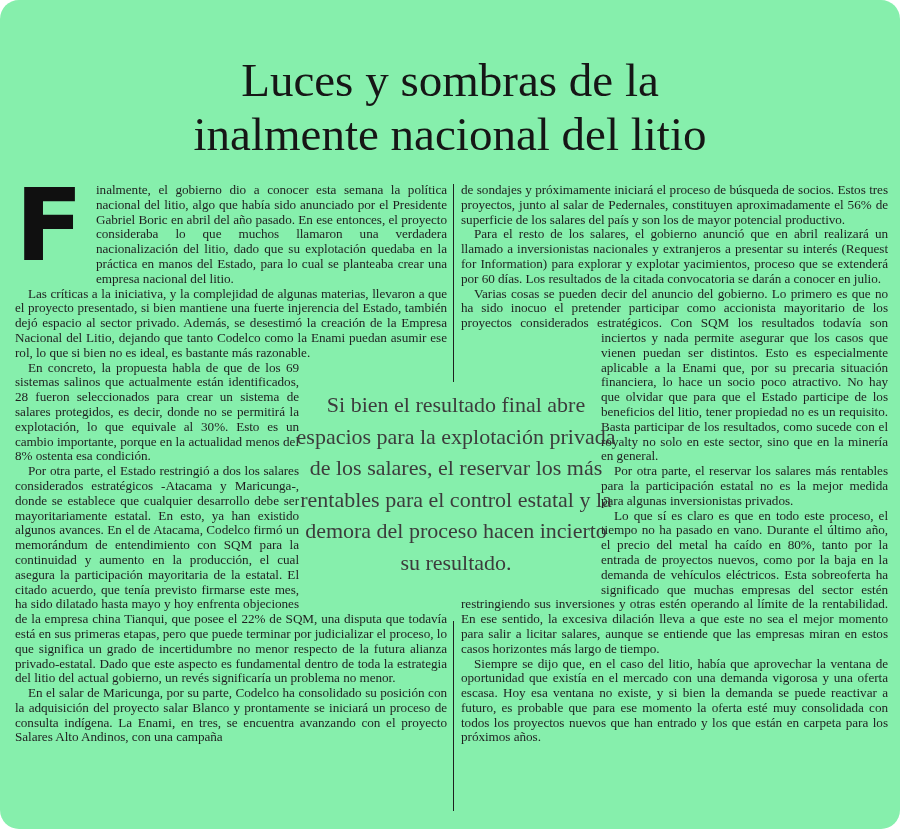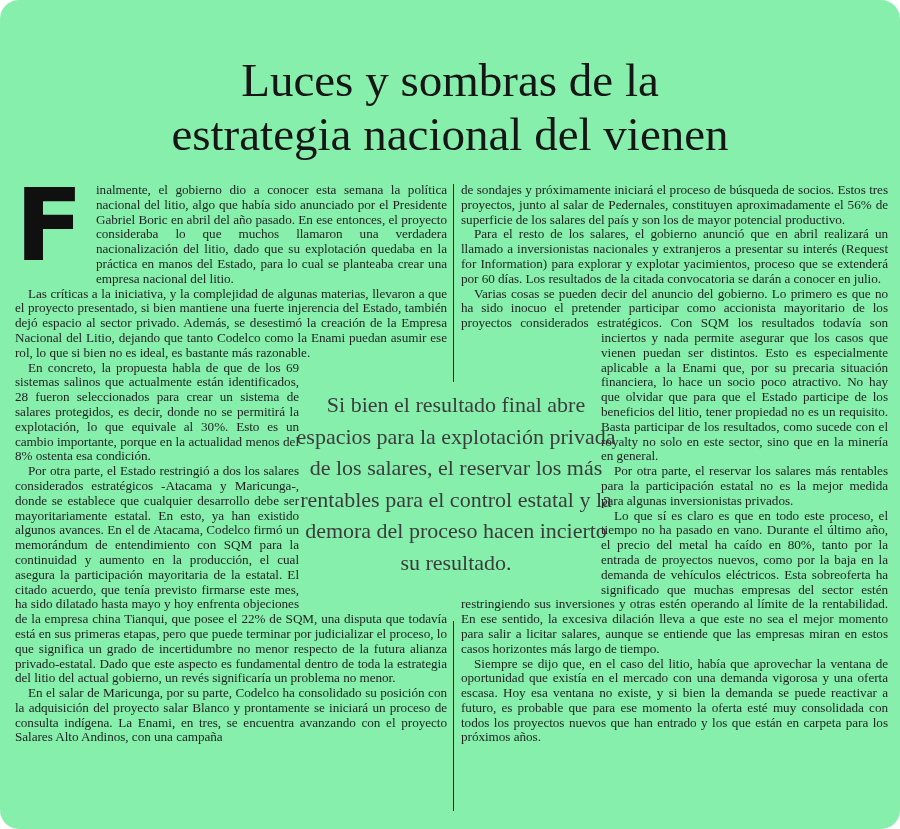--- a/index.html
+++ b/index.html
@@ -67,21 +67,21 @@
   .divider-top    { top: 184px; height: 198px; }
   .divider-bottom { top: 621px; height: 190px; }
 </style>
 </head>
 <body>
 
 <div class="page">
 
   <h1 class="title">
     <span style="display:block">Luces y sombras de la</span>
-    <span style="display:block">estrategia nacional del vienen</span>
+    <span style="display:block">inalmente nacional del litio</span>
   </h1>
 
   <div class="divider divider-top"></div>
   <div class="divider divider-bottom"></div>
 
   <div class="col col-left">
     <p class="no-indent">
       <span class="dropcap">F</span><span>inalmente, el gobierno dio a conocer esta semana la política nacional del litio, algo que había sido anunciado por el Presidente Gabriel Boric en abril del año pasado. En ese entonces, el proyecto consideraba lo que muchos llamaron una verdadera nacionalización del litio, dado que su explotación quedaba en la práctica en manos del Estado, para lo cual se planteaba crear una empresa nacional del litio.</span>
     </p>
     <p>Las críticas a la iniciativa, y la complejidad de algunas materias, llevaron a que el proyecto presentado, si bien mantiene una fuerte injerencia del Estado, también dejó espacio al sector privado. Además, se desestimó la creación de la Empresa Nacional del Litio, dejando que tanto Codelco como la Enami puedan asumir ese rol, lo que si bien no es ideal, es bastante más razonable.</p>

